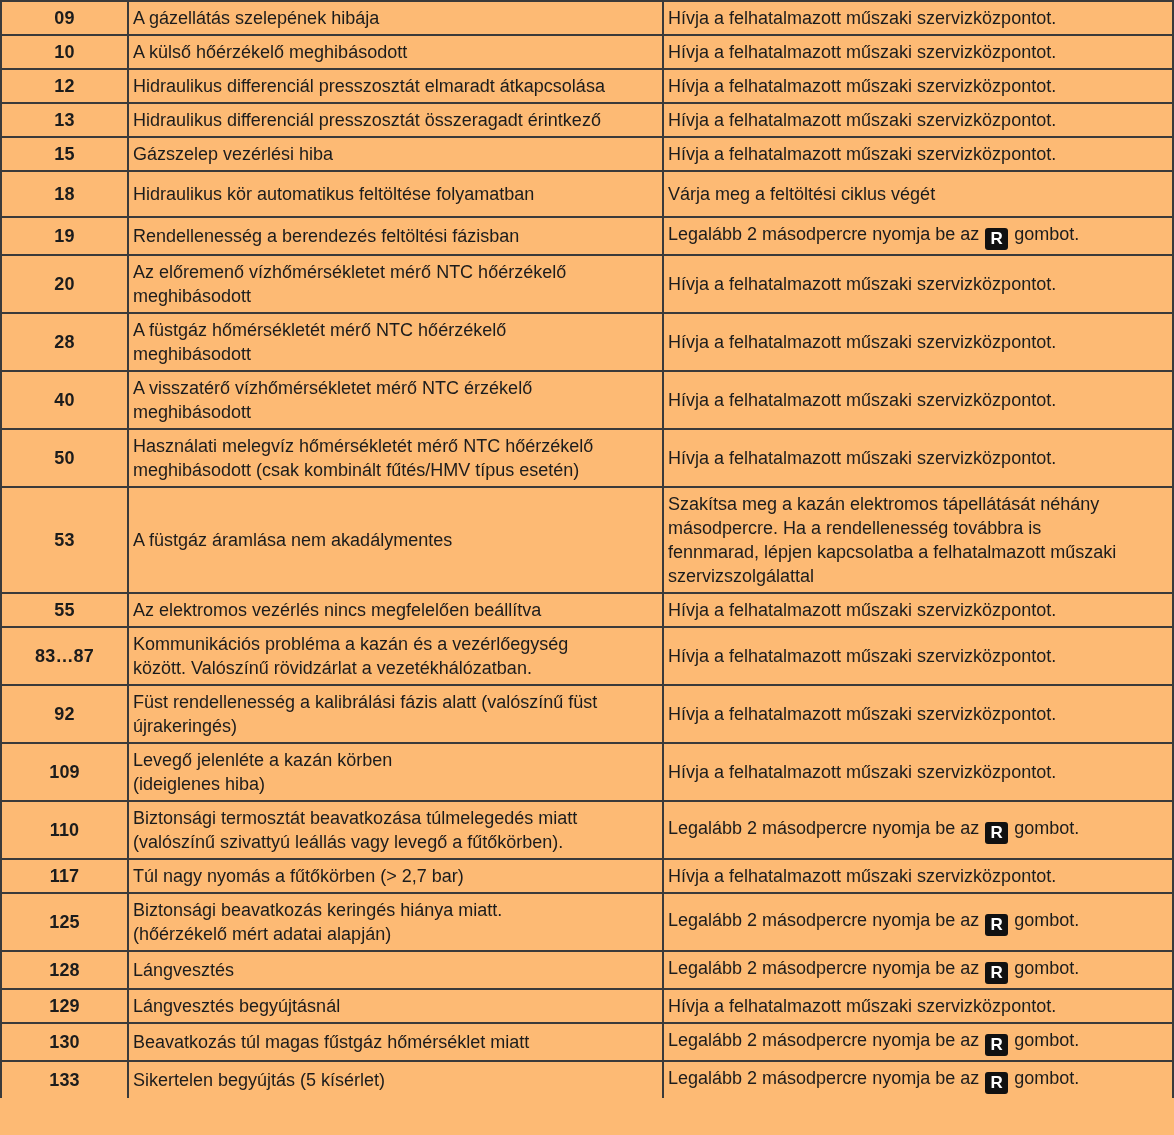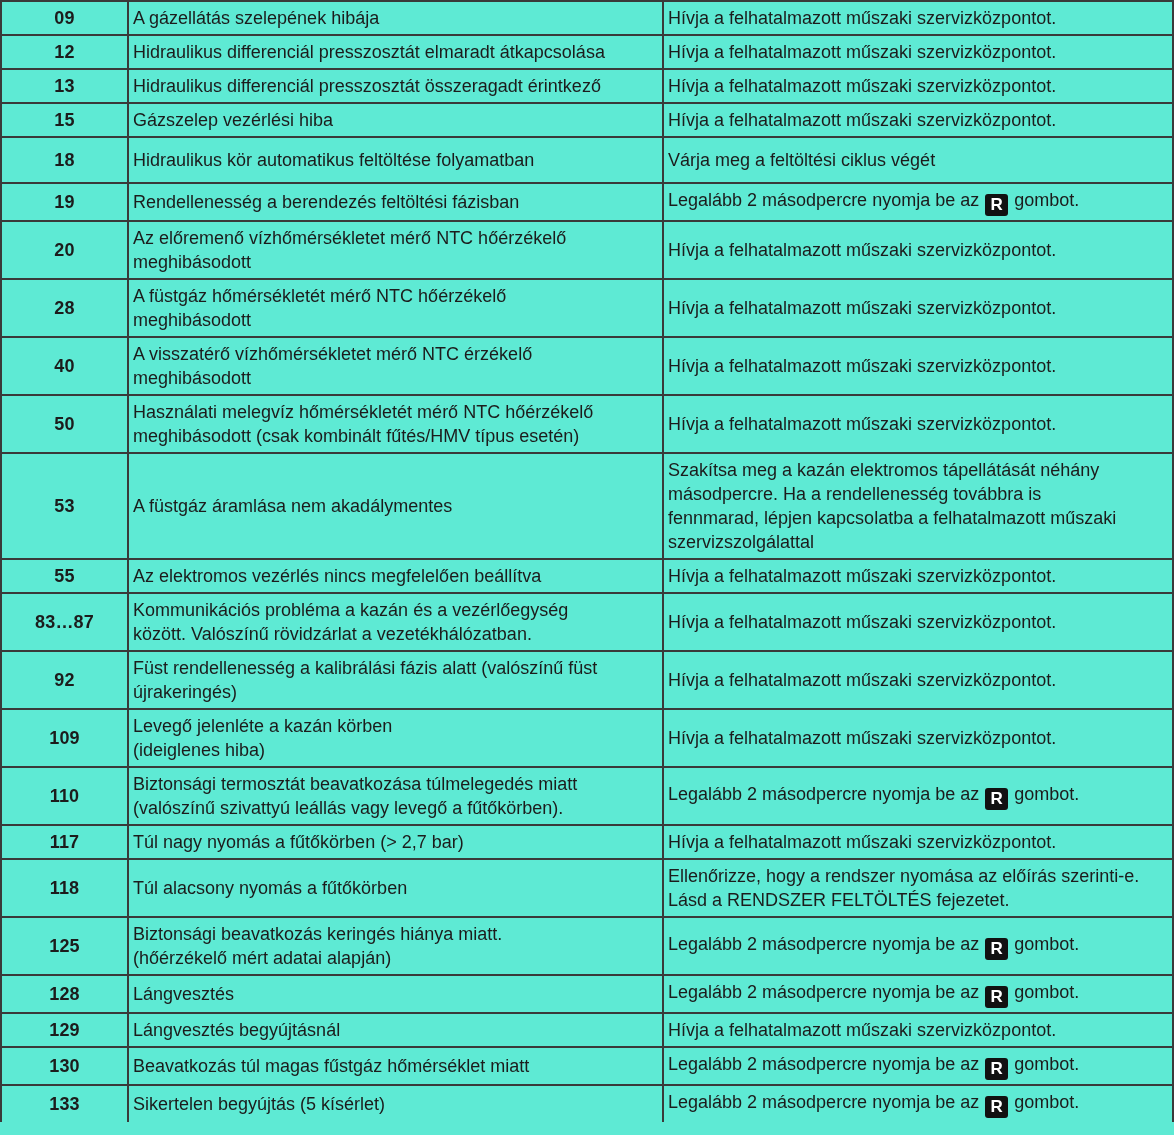--- a/index.html
+++ b/index.html
@@ -5,21 +5,21 @@
   html, body {
     margin: 0;
     padding: 0;
     background: #ffffff;
     font-family: "Liberation Sans", sans-serif;
   }
   .page {
     width: 1174px;
     height: 1135px;
     overflow: hidden;
-    background: #5eead4;
+    background: #fdba74;
   }
   table.error-table {
     border-collapse: collapse;
     width: 1174px;
     table-layout: fixed;
   }
   table.error-table td {
     border: 2px solid #3a3a3a;
     vertical-align: middle;
     color: #1c1c1c;
@@ -69,20 +69,25 @@
 
 <div class="page">
   <table class="error-table">
     <tbody id="table-body">
         <tr style="height: 34px;">
           <td class="col-code">09</td>
           <td class="col-desc">A gázellátás szelepének hibája</td>
           <td class="col-action">Hívja a felhatalmazott műszaki szervizközpontot.</td>
         </tr>
         <tr style="height: 34px;">
+          <td class="col-code">10</td>
+          <td class="col-desc">A külső hőérzékelő meghibásodott</td>
+          <td class="col-action">Hívja a felhatalmazott műszaki szervizközpontot.</td>
+        </tr>
+        <tr style="height: 34px;">
           <td class="col-code">12</td>
           <td class="col-desc">Hidraulikus differenciál presszosztát elmaradt átkapcsolása</td>
           <td class="col-action">Hívja a felhatalmazott műszaki szervizközpontot.</td>
         </tr>
         <tr style="height: 34px;">
           <td class="col-code">13</td>
           <td class="col-desc">Hidraulikus differenciál presszosztát összeragadt érintkező</td>
           <td class="col-action">Hívja a felhatalmazott műszaki szervizközpontot.</td>
         </tr>
         <tr style="height: 34px;">
@@ -159,26 +164,20 @@
           <td class="col-code">110</td>
           <td class="col-desc">Biztonsági termosztát beavatkozása túlmelegedés miatt
 (valószínű szivattyú leállás vagy levegő a fűtőkörben).</td>
           <td class="col-action"><span>Legalább 2 másodpercre nyomja be az</span><span class="reset-badge">R</span><span>gombot.</span></td>
         </tr>
         <tr style="height: 34px;">
           <td class="col-code">117</td>
           <td class="col-desc">Túl nagy nyomás a fűtőkörben (&gt; 2,7 bar)</td>
           <td class="col-action">Hívja a felhatalmazott műszaki szervizközpontot.</td>
         </tr>
-        <tr style="height: 55px;">
-          <td class="col-code">118</td>
-          <td class="col-desc">Túl alacsony nyomás a fűtőkörben</td>
-          <td class="col-action">Ellenőrizze, hogy a rendszer nyomása az előírás szerinti-e.
-Lásd a RENDSZER FELTÖLTÉS fejezetet.</td>
-        </tr>
         <tr style="height: 55px; padding-left: 11px;">
           <td class="col-code">125</td>
           <td class="col-desc">Biztonsági beavatkozás keringés hiánya miatt.
 (hőérzékelő mért adatai alapján)</td>
           <td class="col-action"><span>Legalább 2 másodpercre nyomja be az</span><span class="reset-badge">R</span><span>gombot.</span></td>
         </tr>
         <tr style="height: 34px;">
           <td class="col-code">128</td>
           <td class="col-desc">Lángvesztés</td>
           <td class="col-action"><span>Legalább 2 másodpercre nyomja be az</span><span class="reset-badge">R</span><span>gombot.</span></td>

